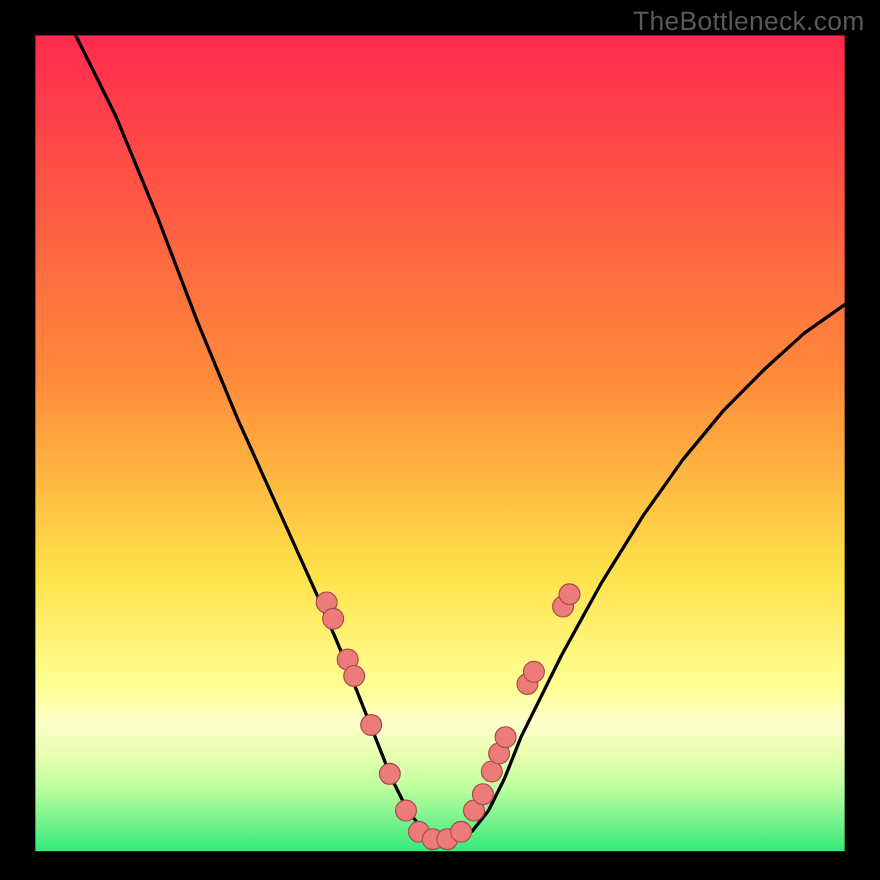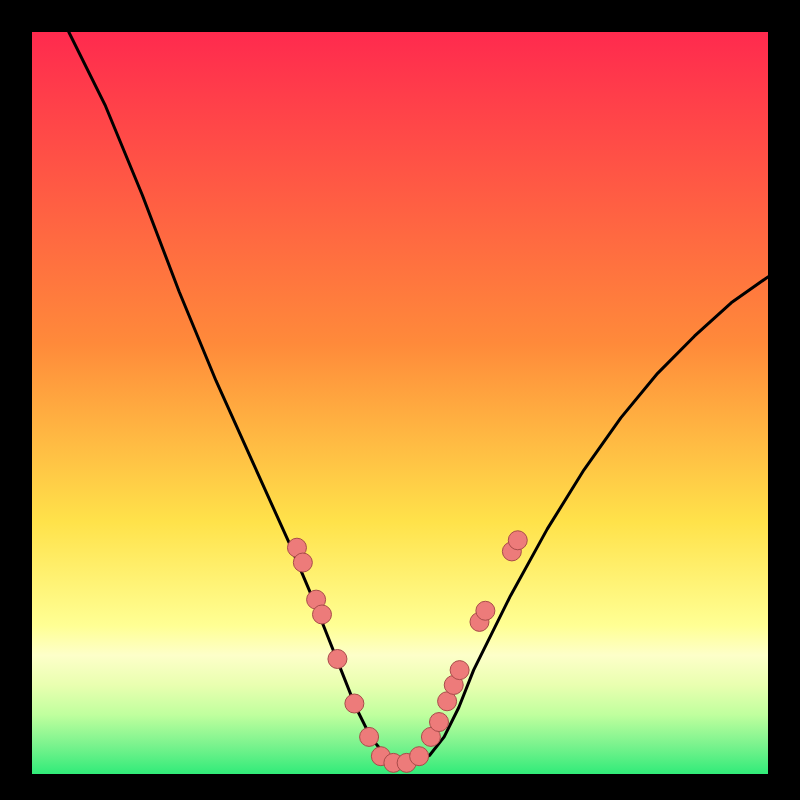--- a/index.html
+++ b/index.html
@@ -34,20 +34,21 @@
     height: 742px;
   }
   svg {
     display: block;
   }
 </style>
 </head>
 <body>
 
 <div class="container">
+  <div class="watermark">TheBottleneck.com</div>
   <div class="plot-wrap">
     <svg id="chart-svg" width="736" height="742" viewBox="0 0 736 742">
         <defs>
           <linearGradient id="bg-grad" x1="0" y1="0" x2="0" y2="1">
             <stop offset="0%" stop-color="#ff2a4e"></stop>
             <stop offset="42%" stop-color="#ff8a3a"></stop>
             <stop offset="66%" stop-color="#ffe24a"></stop>
             <stop offset="80%" stop-color="#ffff94"></stop>
             <stop offset="84%" stop-color="#fdffc9"></stop>
             <stop offset="88%" stop-color="#e9ffb0"></stop>

